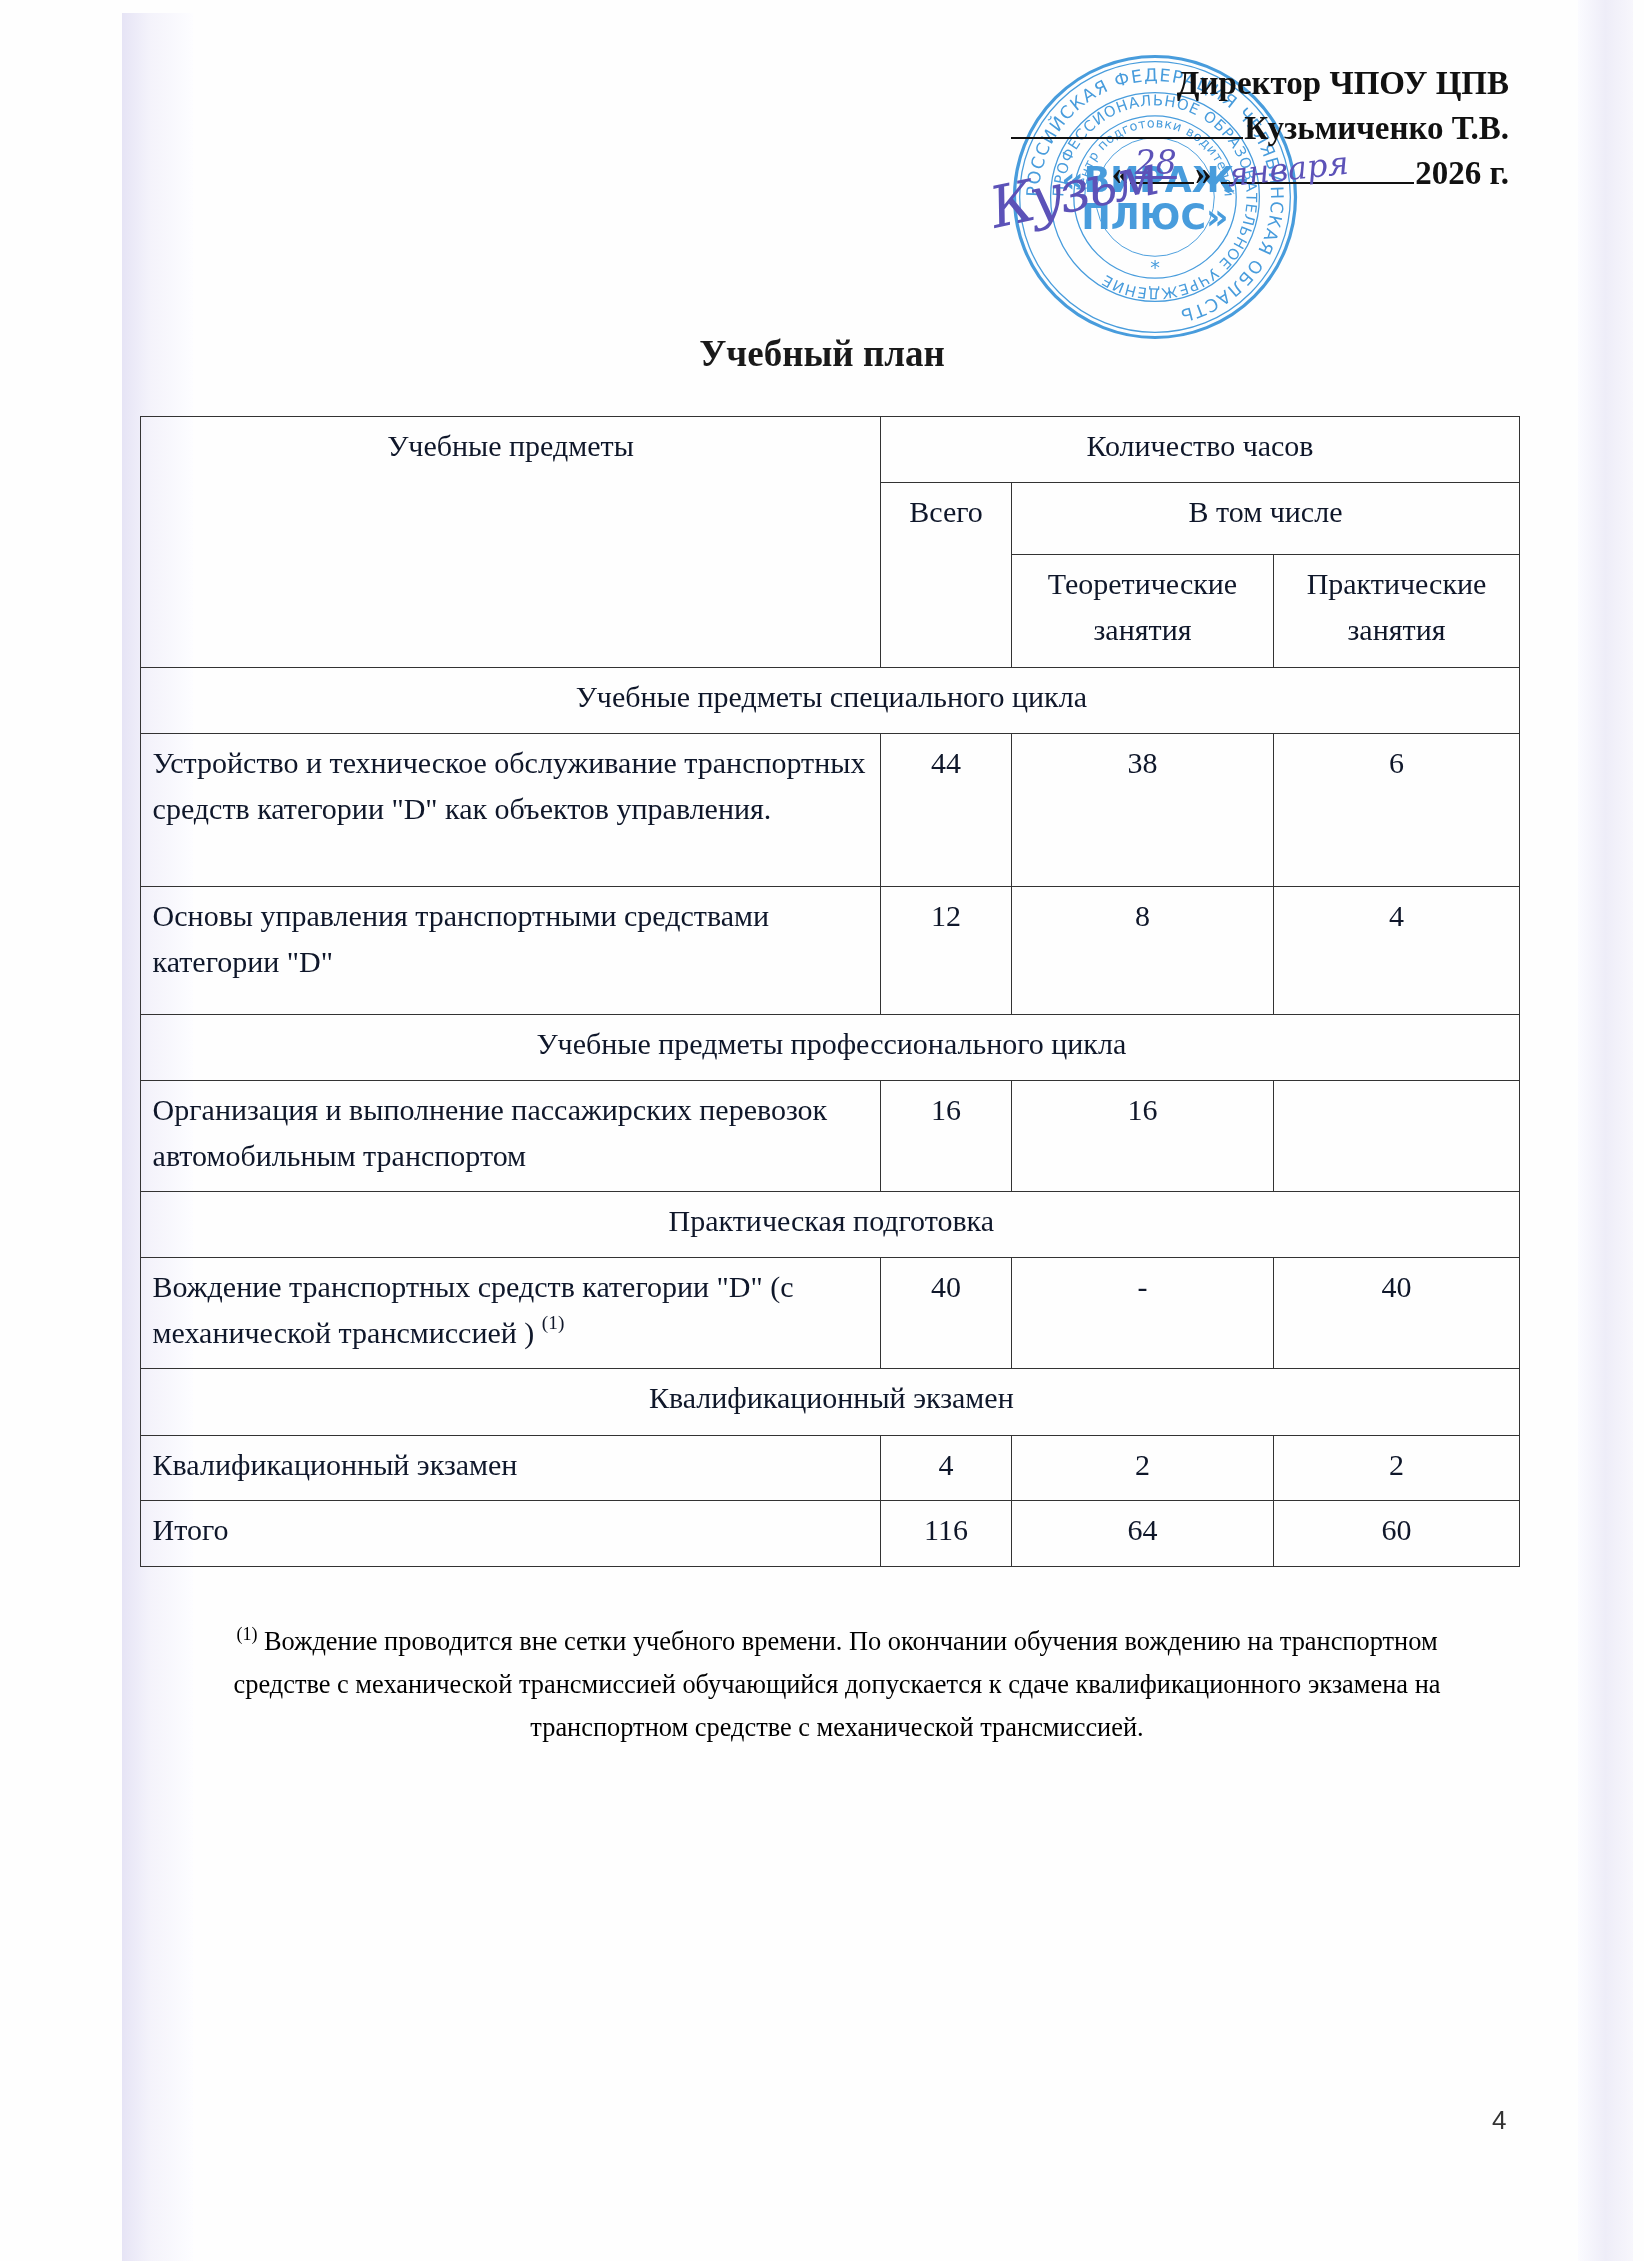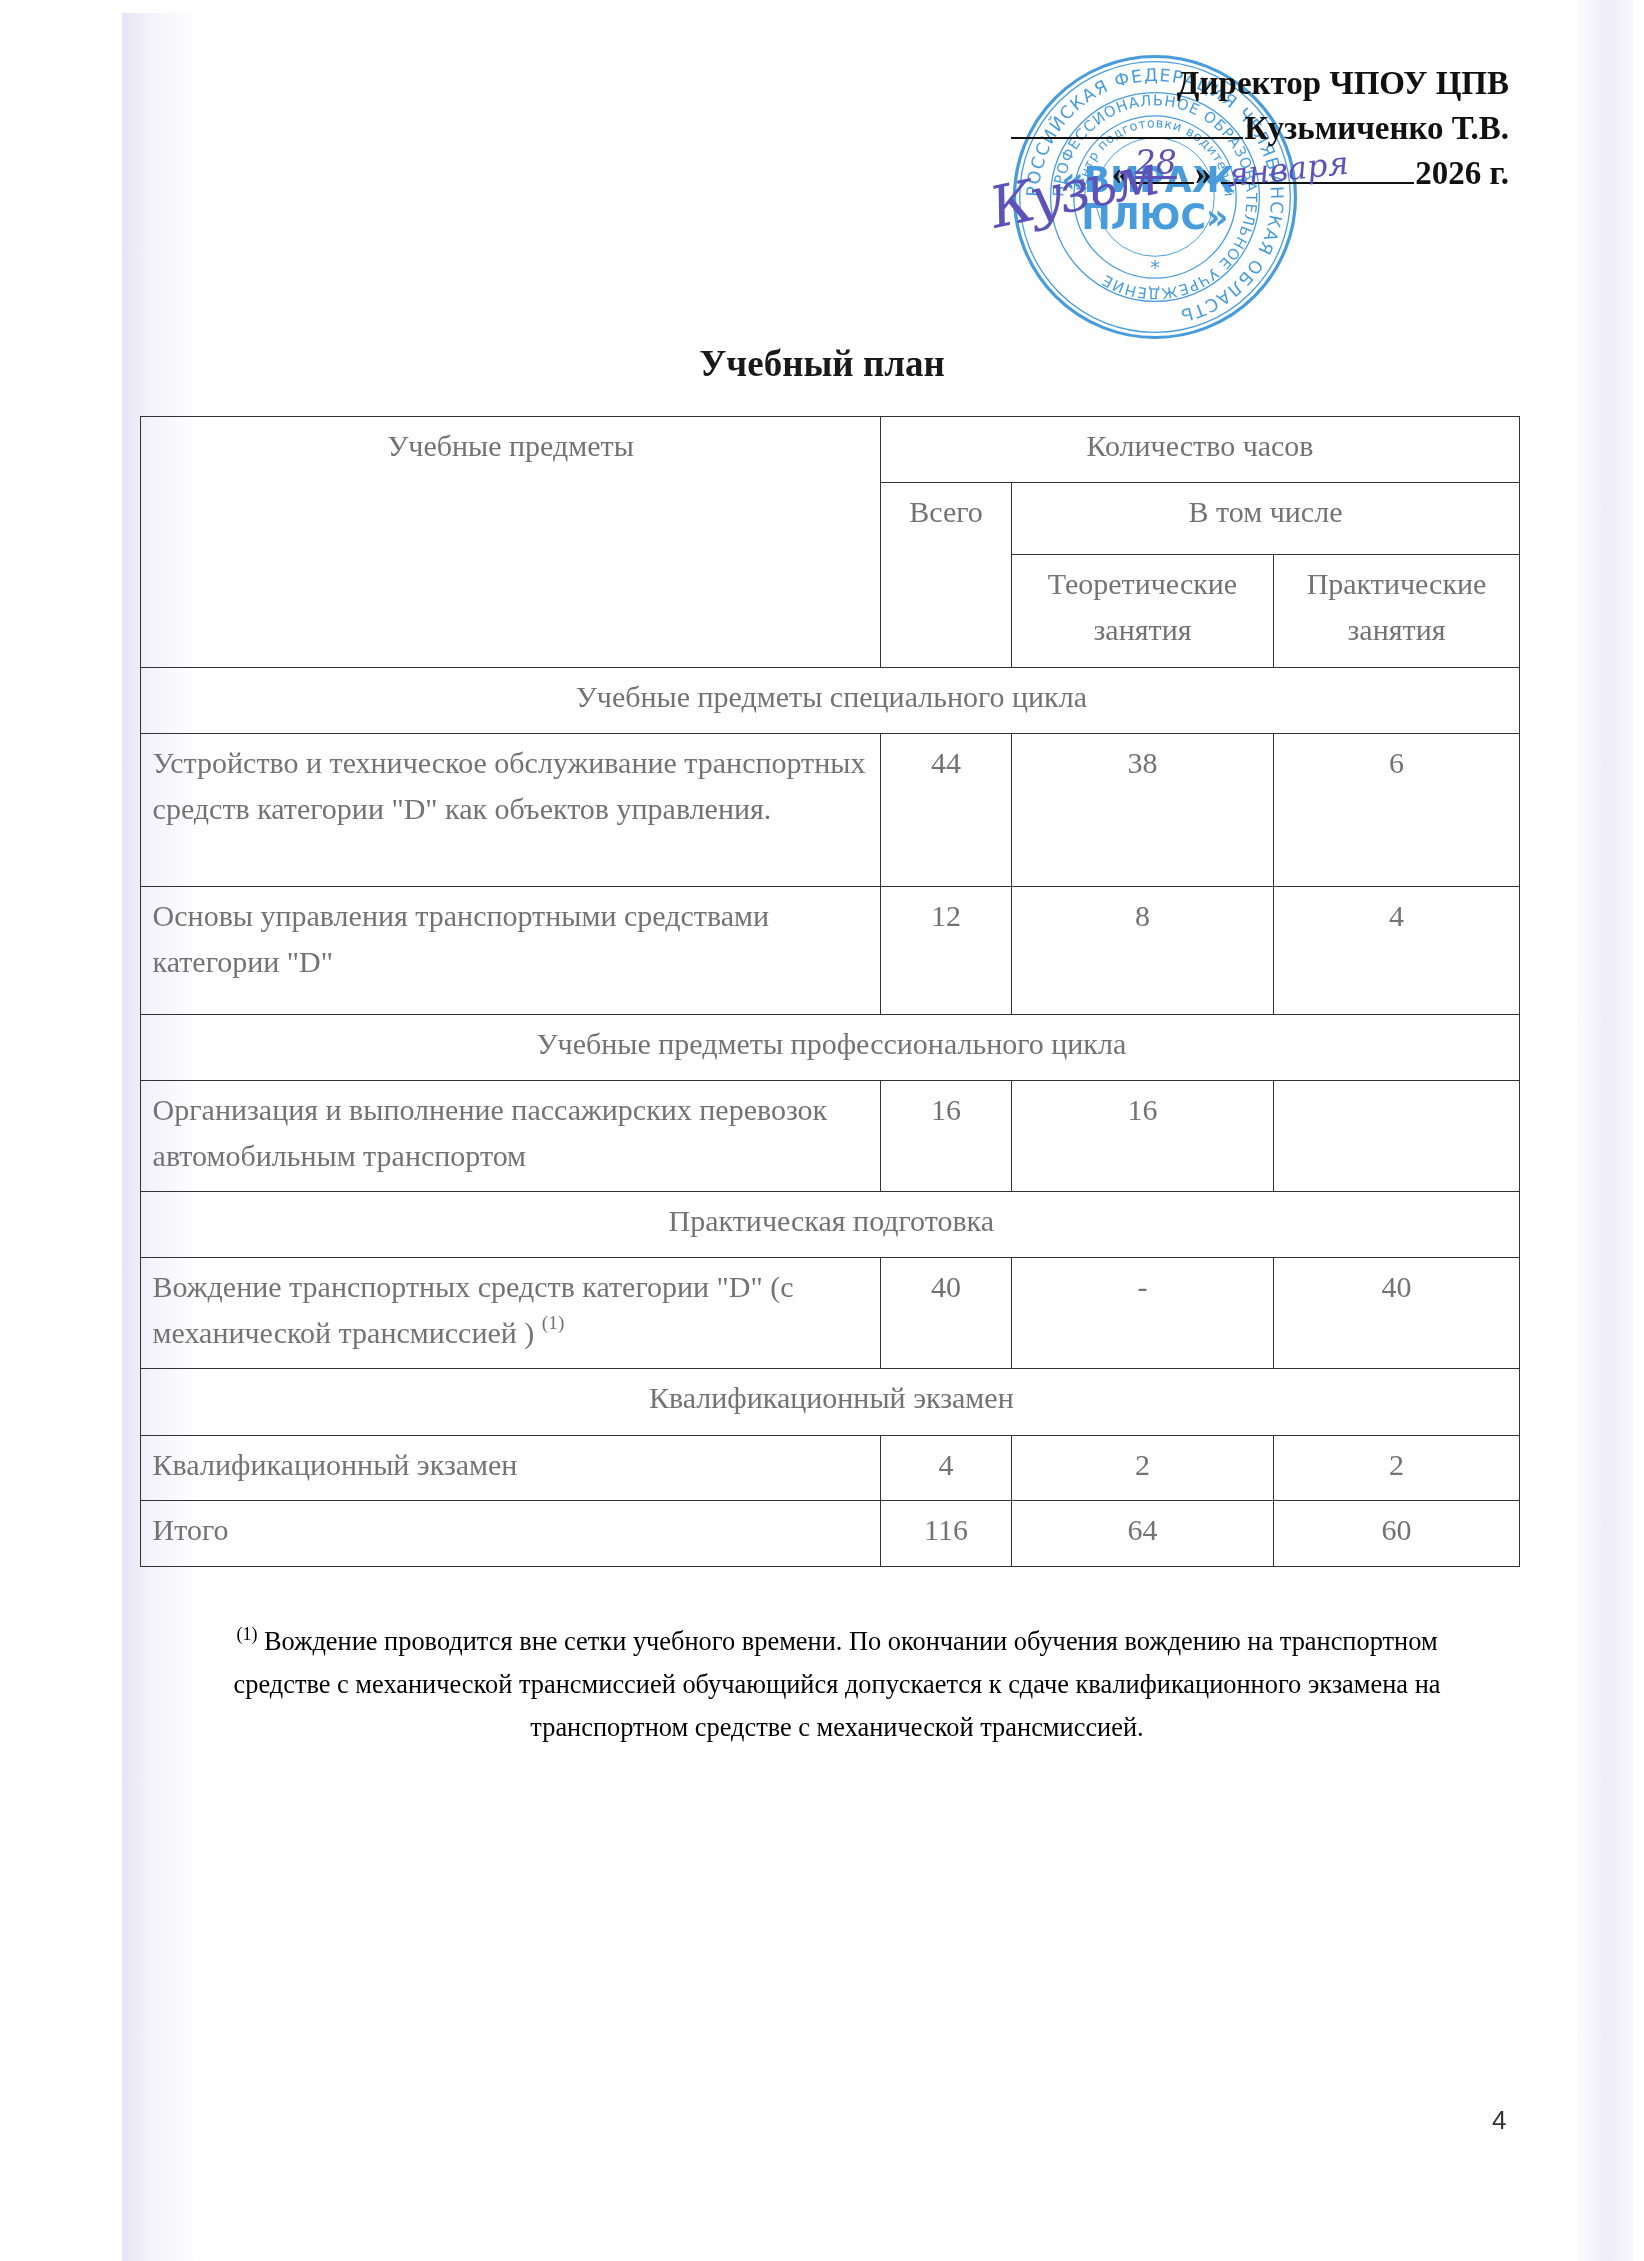--- a/index.html
+++ b/index.html
@@ -44,29 +44,29 @@
     z-index: 4; letter-spacing: -3.9px;
   }
 
   
   .stamp {
     position: absolute; left: 1010px; top: 52px; width: 290px; height: 290px;
     z-index: 2; opacity: 0.88;
   }
 
   .title {
-    position: absolute; left: 0; width: 1644px; top: 335px; text-align: center;
+    position: absolute; left: 0; width: 1644px; top: 325px; text-align: center;
     font-weight: bold; font-size: 37px; line-height: 58px; color: #1a1a1a;
   }
 
   
   table.plan {
     position: absolute; left: 140px; top: 416px; width: 1379px;
     border-collapse: collapse; table-layout: fixed;
-    font-size: 30px; line-height: 46px; color: #737373;
+    font-size: 30px; line-height: 46px; color: #0f172a;
   }
   table.plan td {
     border: 1.9px solid #333; vertical-align: top; padding: 6.4px 9px 5.2px 11.6px;
     overflow: hidden;
   }
   table.plan .c { text-align: center; padding-left: 3.9px; padding-right: 3.9px; }
   table.plan .section td { text-align: center; }
   sup.fn { font-size: 19.3px; line-height: 0; vertical-align: 14px; }
 
   .footnote {

